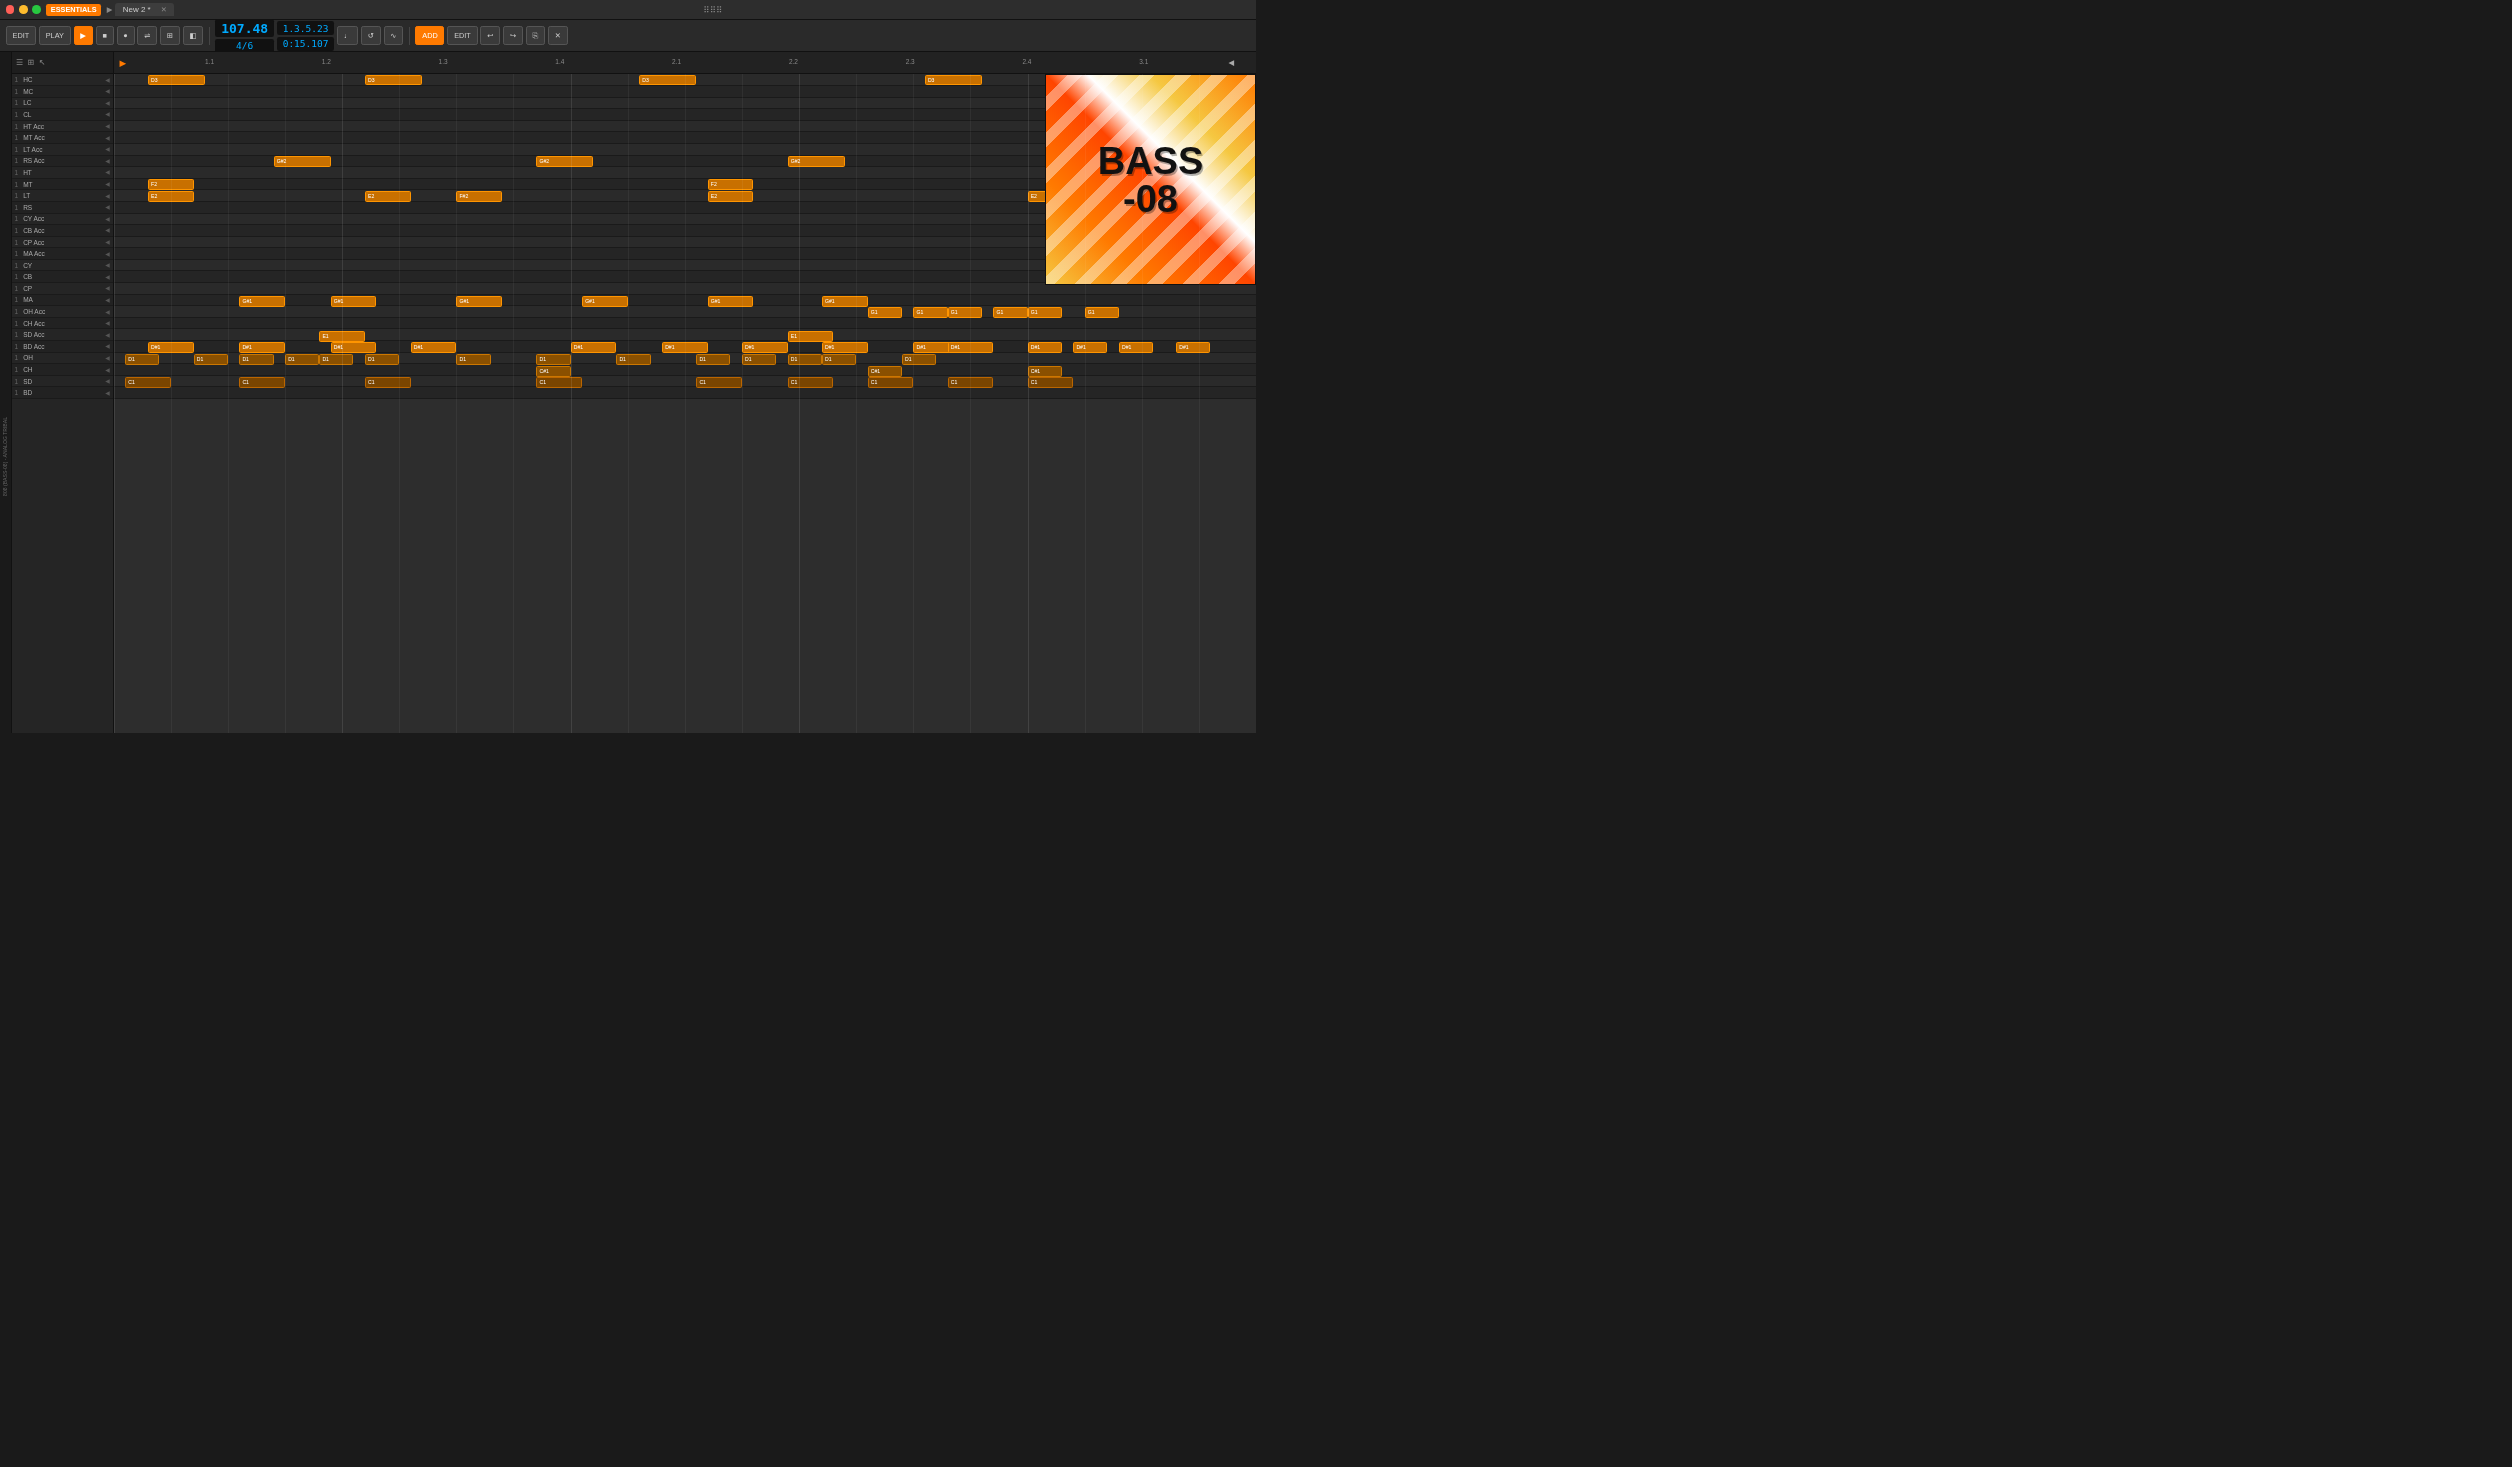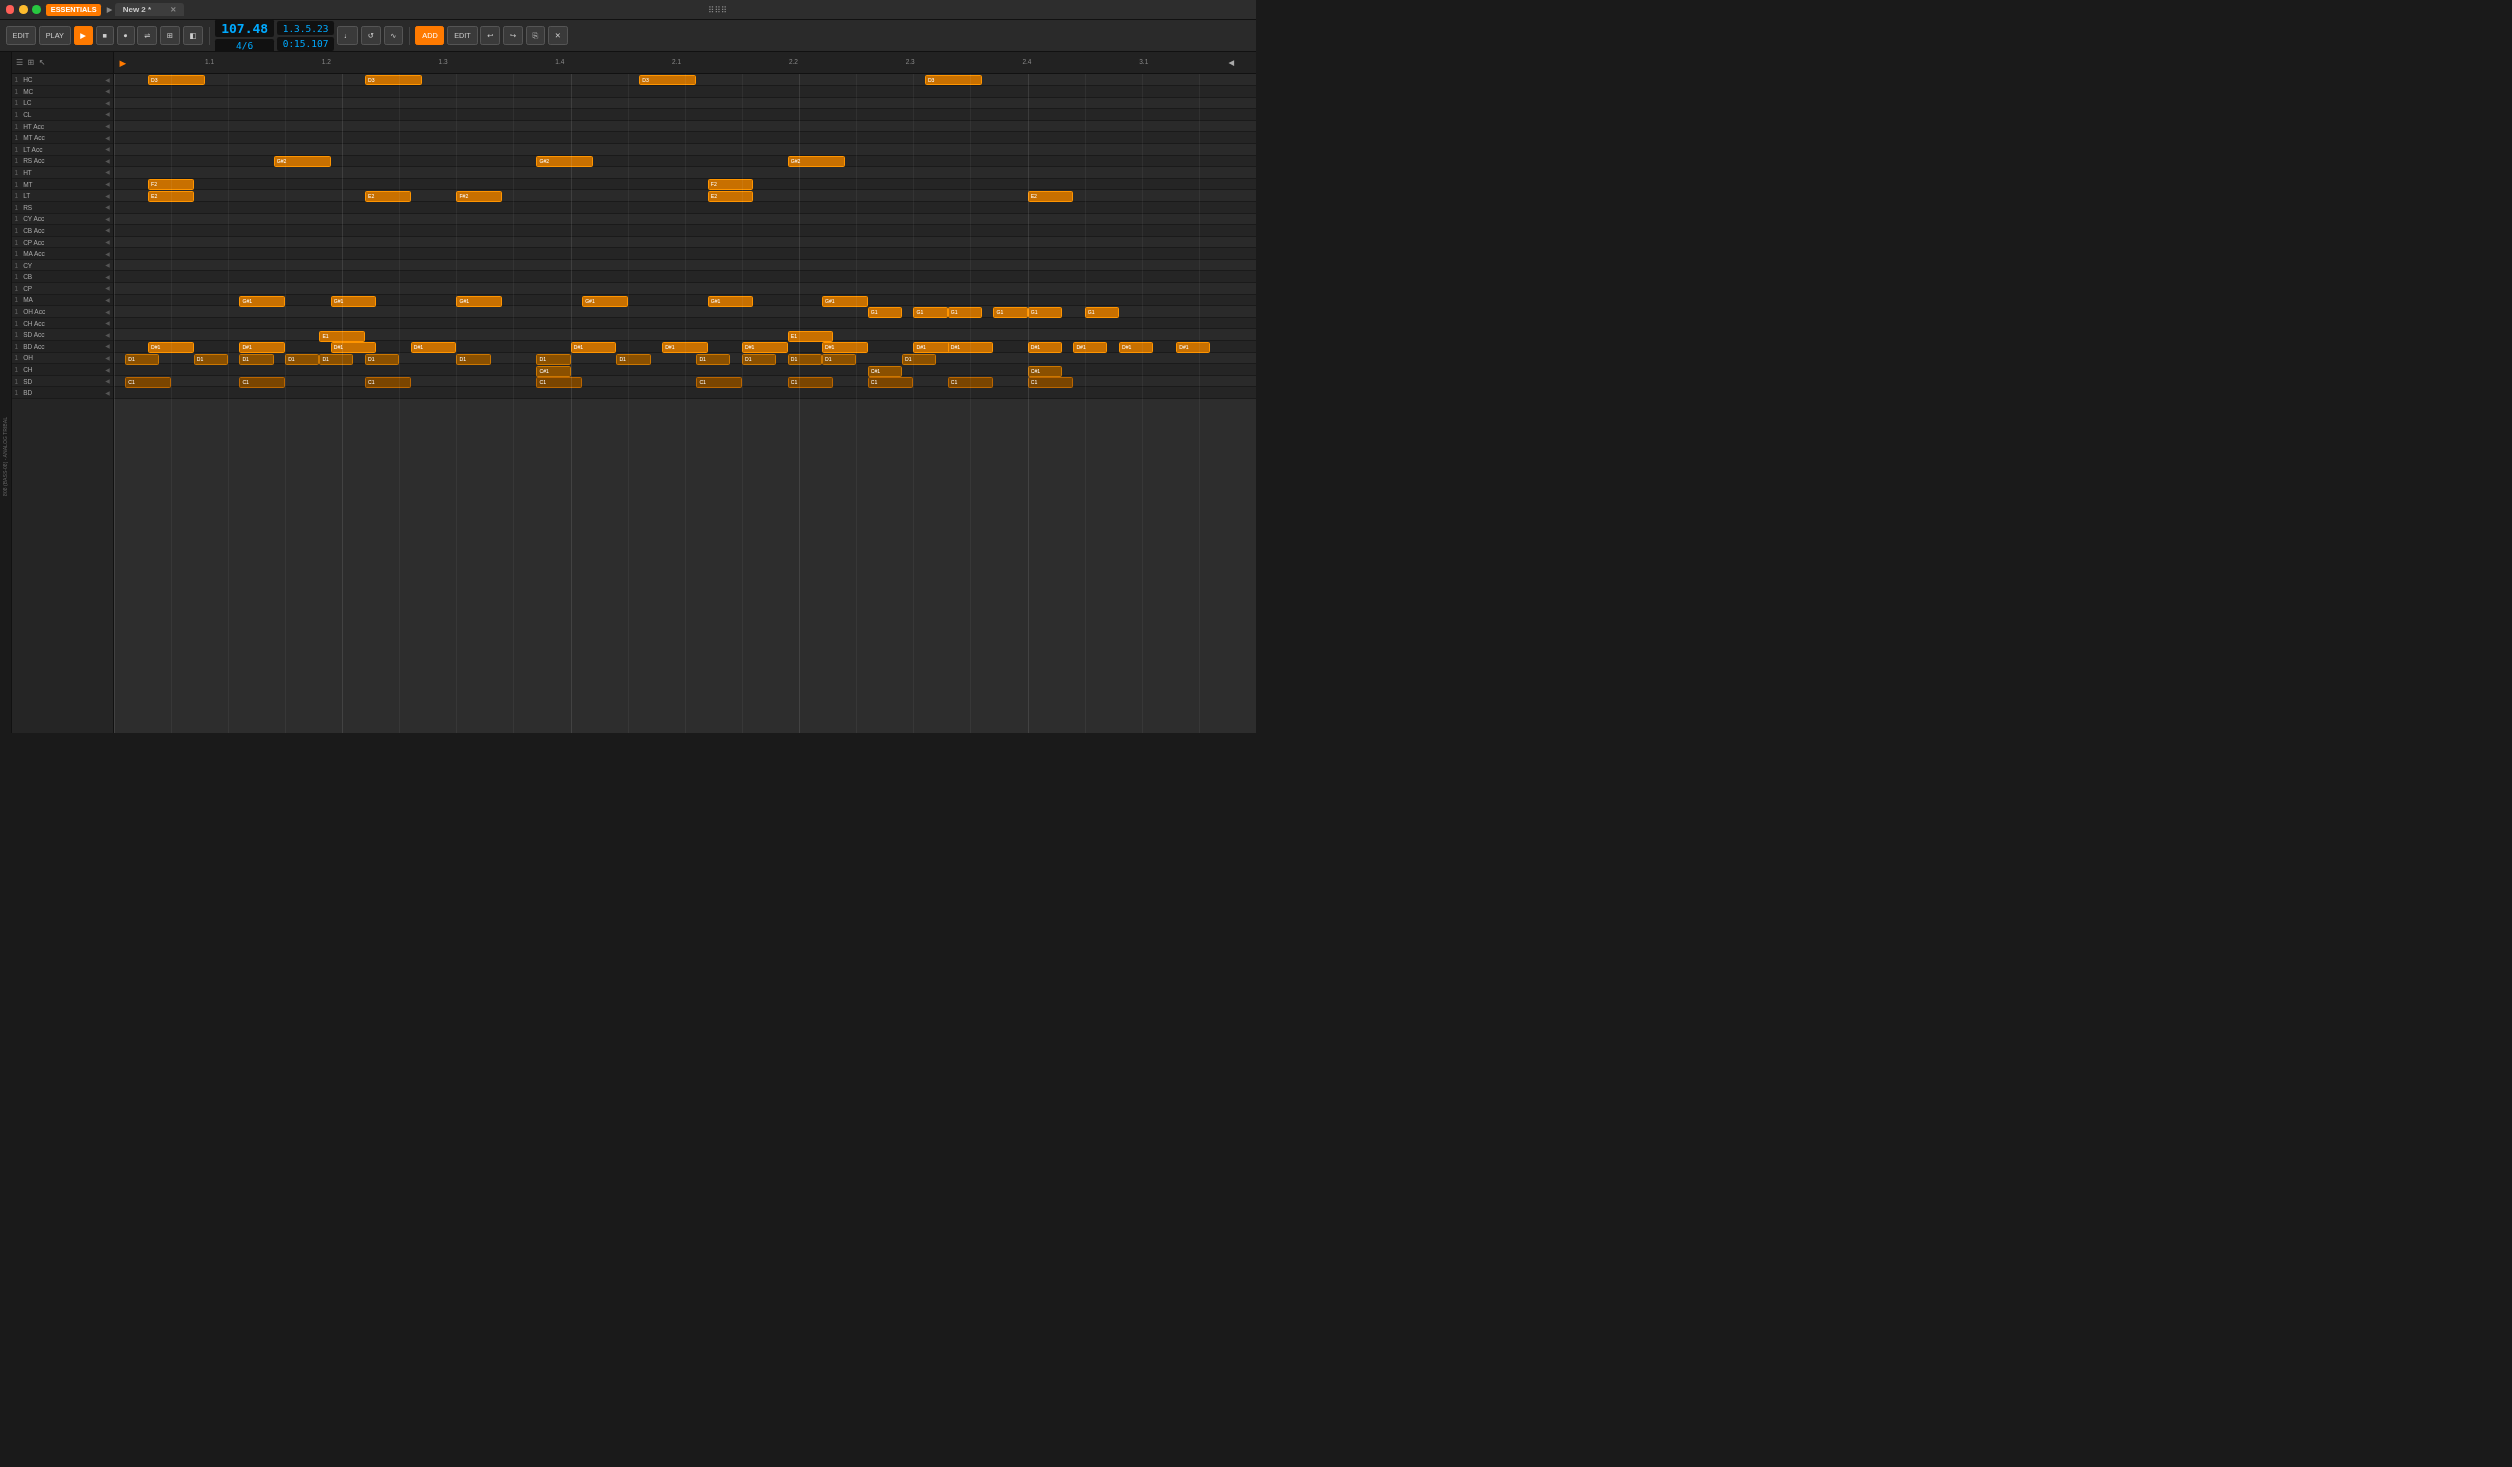--- a/index.html
+++ b/index.html
@@ -46,23 +46,22 @@
       margin-right: 5.8px;
     }
     .tab-item {
       background: #3d3d3d;
       color: #ccc;
       font-size: 8px;
       padding: 2.2px 7.3px;
       border-radius: 2.9px 2.9px 0 0;
       display: flex;
       align-items: center;
-      gap: 19px;
+      gap: 10px;
       margin-right: 1.5px;
-      font-weight: bold;
     }
     .tab-close {
       color: #888;
       cursor: pointer;
       font-size: 7.3px;
     }
     .title-center {
       flex: 1;
       text-align: center;
       font-size: 8.7px;
@@ -836,20 +835,30 @@
         <div class="pattern-block" style="left:37%;top:303px;width:4%;background:#7a4500;border-color:#bb6600">C1</div>
         <div class="pattern-block" style="left:51%;top:303px;width:4%;background:#7a4500;border-color:#bb6600">C1</div>
         <div class="pattern-block" style="left:59%;top:303px;width:4%;background:#7a4500;border-color:#bb6600">C1</div>
         <div class="pattern-block" style="left:66%;top:303px;width:4%;background:#7a4500;border-color:#bb6600">C1</div>
         <div class="pattern-block" style="left:73%;top:303px;width:4%;background:#7a4500;border-color:#bb6600">C1</div>
         <div class="pattern-block" style="left:80%;top:303px;width:4%;background:#7a4500;border-color:#bb6600">C1</div>
 
         <div class="pattern-block" style="left:18%;top:257px;width:4%">E1</div>
         <div class="pattern-block" style="left:59%;top:257px;width:4%">E1</div>
 
+        <div class="album-art">
+          <div class="album-art-bg"></div>
+          <div class="album-art-stripes"></div>
+          <div class="album-art-text">
+            <div class="album-title">
+              <span>BASS</span><br>
+              <span>-08</span>
+            </div>
+          </div>
+        </div>
 
       <div class="vline vline-major" style="left: 0%; top: 0px; pointer-events: none; z-index: 1;"></div>
           <div class="vline" style="left: 5%; top: 0px; pointer-events: none; z-index: 1;"></div>
           <div class="vline" style="left: 10%; top: 0px; pointer-events: none; z-index: 1;"></div>
           <div class="vline" style="left: 15%; top: 0px; pointer-events: none; z-index: 1;"></div>
           <div class="vline vline-major" style="left: 20%; top: 0px; pointer-events: none; z-index: 1;"></div>
           <div class="vline" style="left: 25%; top: 0px; pointer-events: none; z-index: 1;"></div>
           <div class="vline" style="left: 30%; top: 0px; pointer-events: none; z-index: 1;"></div>
           <div class="vline" style="left: 35%; top: 0px; pointer-events: none; z-index: 1;"></div>
           <div class="vline vline-major" style="left: 40%; top: 0px; pointer-events: none; z-index: 1;"></div>

